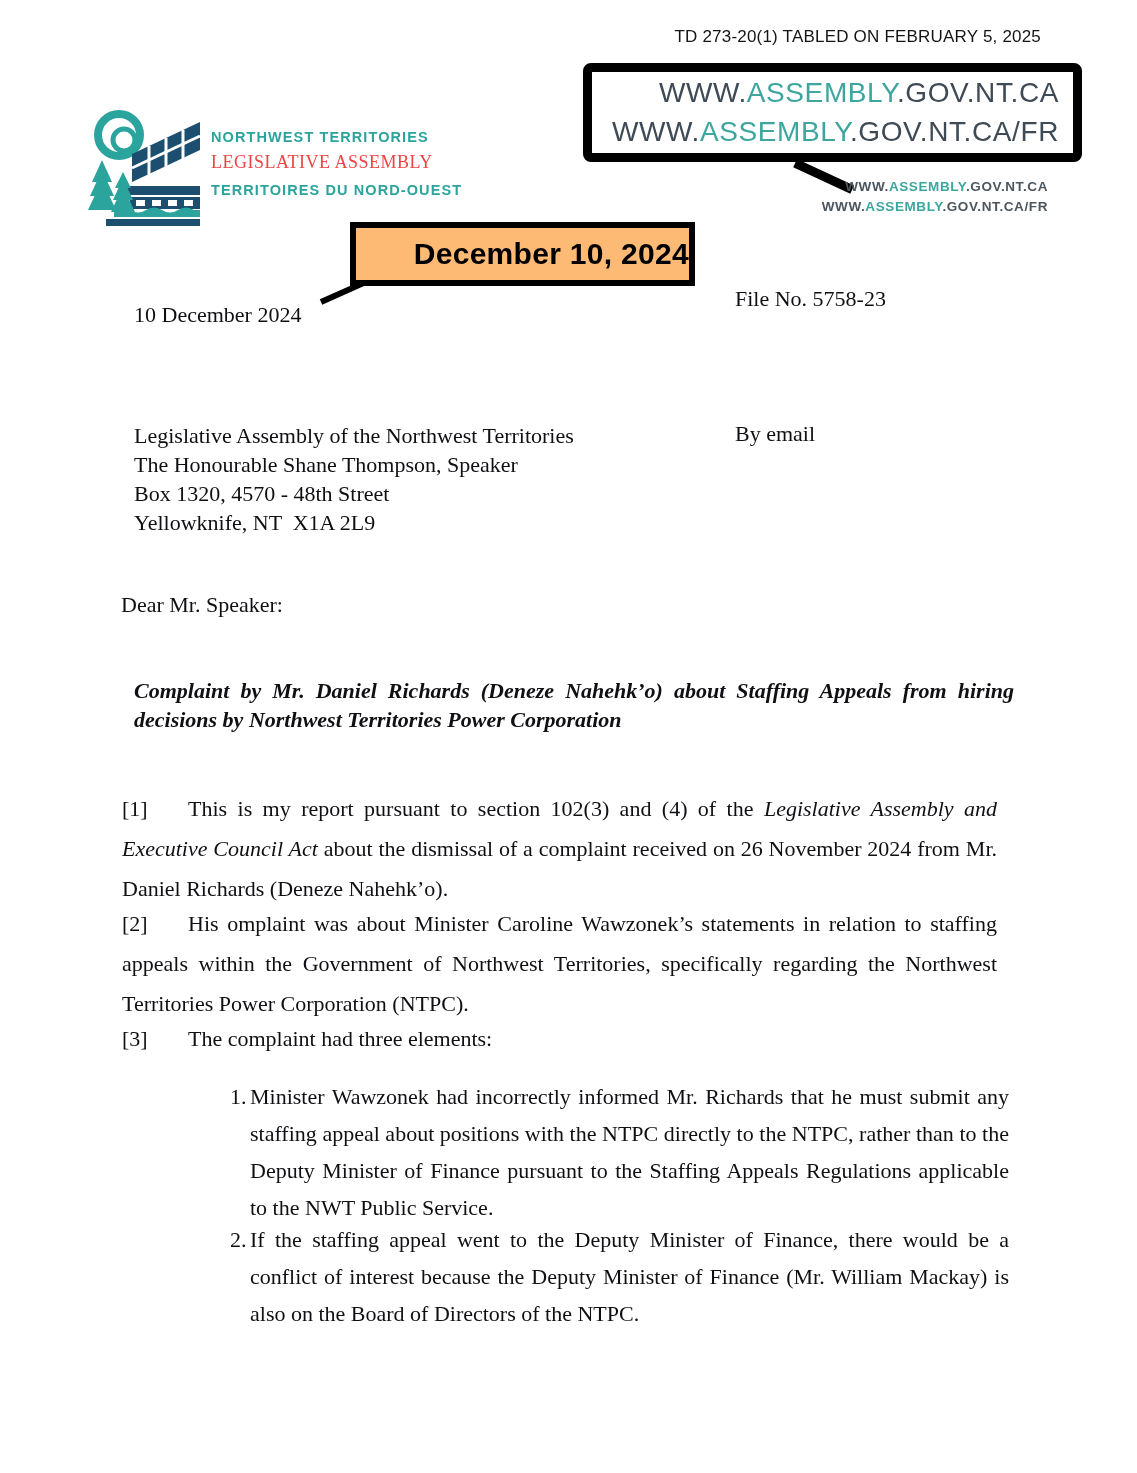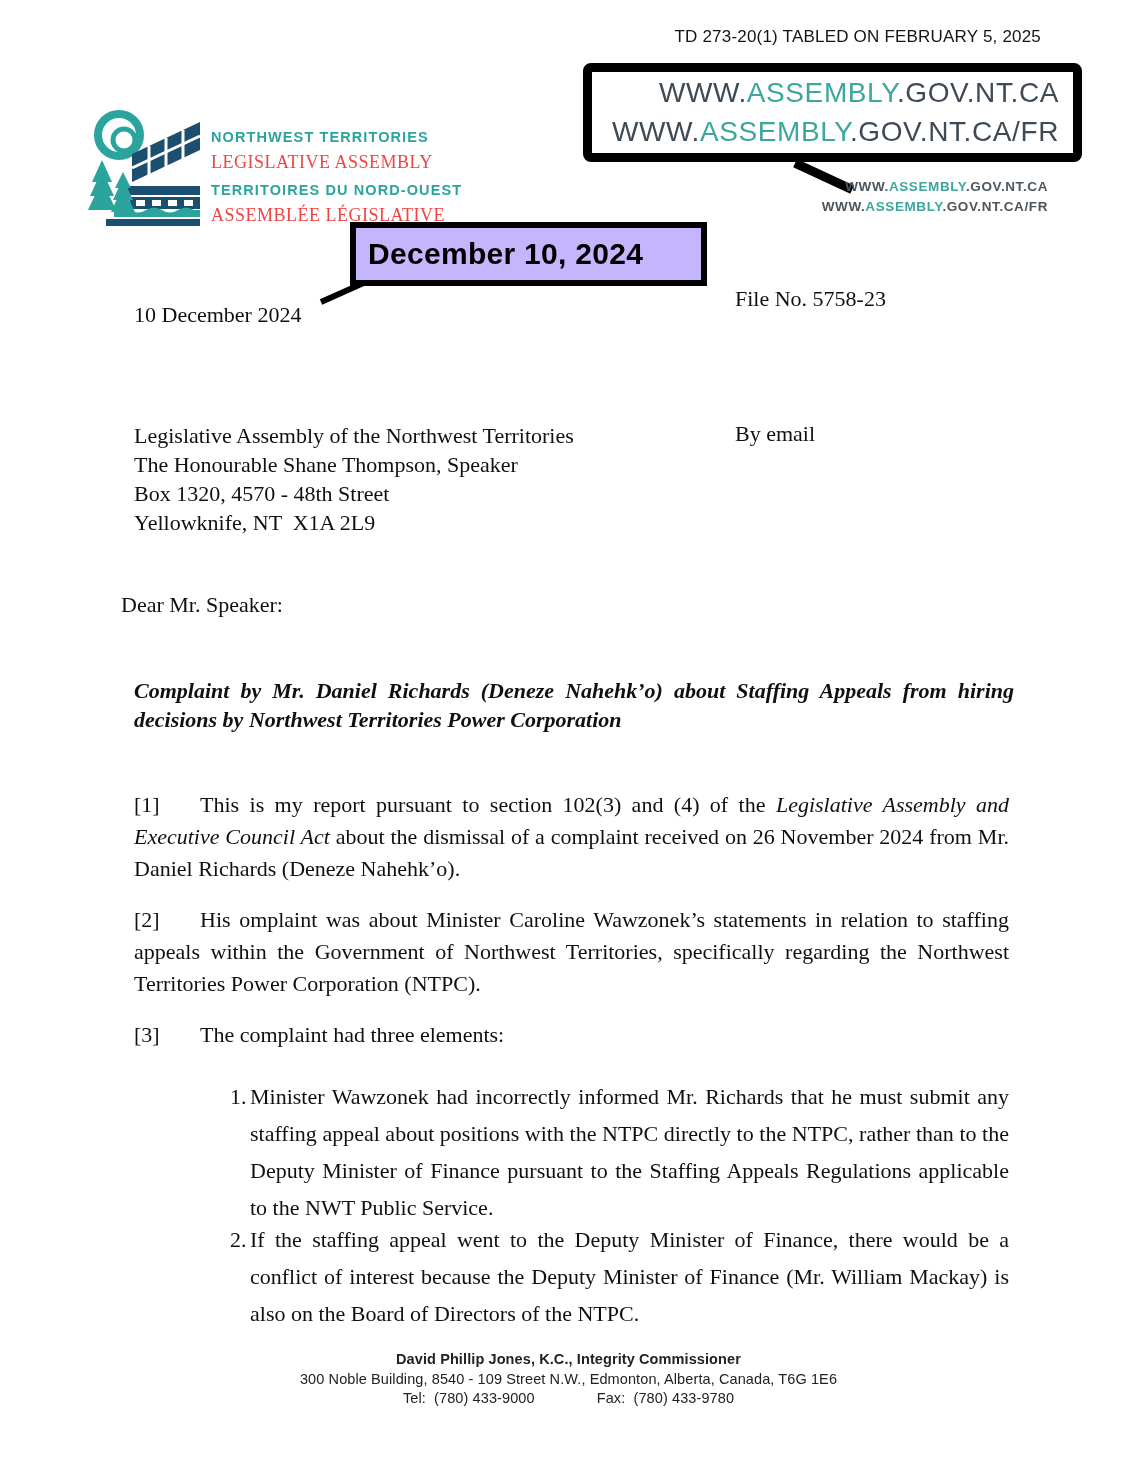--- a/index.html
+++ b/index.html
@@ -46,40 +46,39 @@
     line-height:16px; margin-bottom:3px;
   }
   .lt-big {
     color:#ef4444; font-family:"Liberation Serif", serif; font-size:18px;
     letter-spacing:0.5px; line-height:29px; margin-bottom:5px; white-space:nowrap;
   }
 
   
   .date-box {
     position:absolute; left:350px; top:222px; width:333px; height:52px;
-    border:6px solid #000; text-align:left; line-height:52px;
+    border:6px solid #000; text-align:right; line-height:52px;
     font-size:30px; font-weight:bold; color:#000; letter-spacing:0.3px;
-    background:#c4b5fd;
-    padding-left:12px;
+    background:#fdba74;
   }
 
   
   .letter { font-family:"Liberation Serif", serif; font-size:22px; color:#101014; }
   .abs { position:absolute; }
   .l-date { left:134px; top:302px;text-align:right; }
   .l-file { left:735px; top:286px; }
   .l-recipient { left:134px; top:421px; line-height:29px; }
   .l-recipient div { white-space:pre; }
   .l-byemail { left:735px; top:421px; }
   .l-salutation { left:121px; top:592px; }
   .l-subject {
     left:134px; top:676px; width:880px; font-weight:bold; font-style:italic;
     line-height:29px; text-align:justify;
   }
-  .l-para { left:134px; top:0; width:875px; line-height:32px; text-align:justify; }
+  .l-para { left:122px; top:0; width:875px; line-height:40px; text-align:justify; }
   .p1 { top:789px; } .p2 { top:904px; } .p3 { top:1019px; }
   .pnum { display:inline-block; width:66px; }
   .it { font-style:italic; }
   .l-item { left:230px; width:779px; line-height:37px; }
   .i1 { top:1078px; } .i2 { top:1221px; }
   .lnum { position:absolute; left:0; top:0; }
   .ltext { display:block; margin-left:20px; text-align:justify; }
 
   
   .footer {
@@ -135,21 +134,20 @@
       <polygon points="37,80 49,106 25,106" fill="#2aa49c"></polygon>
 
       <path d="M28 104 Q36 99 44 104 T60 104 T76 104 T92 104 T108 104 L114 104 L114 111 L28 111 Z" fill="#2aa49c"></path>
       <rect x="20" y="113" width="94" height="7" fill="#1c4e70"></rect>
     </svg>
   </div>
   <div class="logo-text">
     <div class="lt-small">NORTHWEST TERRITORIES</div>
     <div class="lt-big">LEGISLATIVE ASSEMBLY</div>
     <div class="lt-small">TERRITOIRES DU NORD-OUEST</div>
-    <div class="lt-big">ASSEMBLÉE LÉGISLATIVE</div>
   </div>
 
   <div class="date-box"><span>December 10, 2024</span></div>
   <div class="pointer pointer-b"></div>
 
   <div class="letter">
     <div class="abs l-date">10 December 2024</div>
     <div class="abs l-file">File No. 5758-23</div>
 
     <div class="abs l-recipient">
@@ -174,19 +172,14 @@
         <span class="lnum">1.</span>
         <span class="ltext">Minister Wawzonek had incorrectly informed Mr. Richards that he must submit any staffing appeal about positions with the NTPC directly to the NTPC, rather than to the Deputy Minister of Finance pursuant to the Staffing Appeals Regulations applicable to the NWT Public Service.</span>
       </div>
 
     <div class="abs l-item i2">
         <span class="lnum">2.</span>
         <span class="ltext">If the staffing appeal went to the Deputy Minister of Finance, there would be a conflict of interest because the Deputy Minister of Finance (Mr. William Mackay) is also on the Board of Directors of the NTPC.</span>
       </div>
   </div>
 
-  <div class="footer">
-    <div class="f-bold">David Phillip Jones, K.C., Integrity Commissioner</div>
-    <div>300 Noble Building, 8540 - 109 Street N.W., Edmonton, Alberta, Canada, T6G 1E6</div>
-    <div class="f-telfax"><span>Tel:  (780) 433-9000</span><span class="f-fax">Fax:  (780) 433-9780</span></div>
-  </div>
 
 </div>
 
 </body></html>

